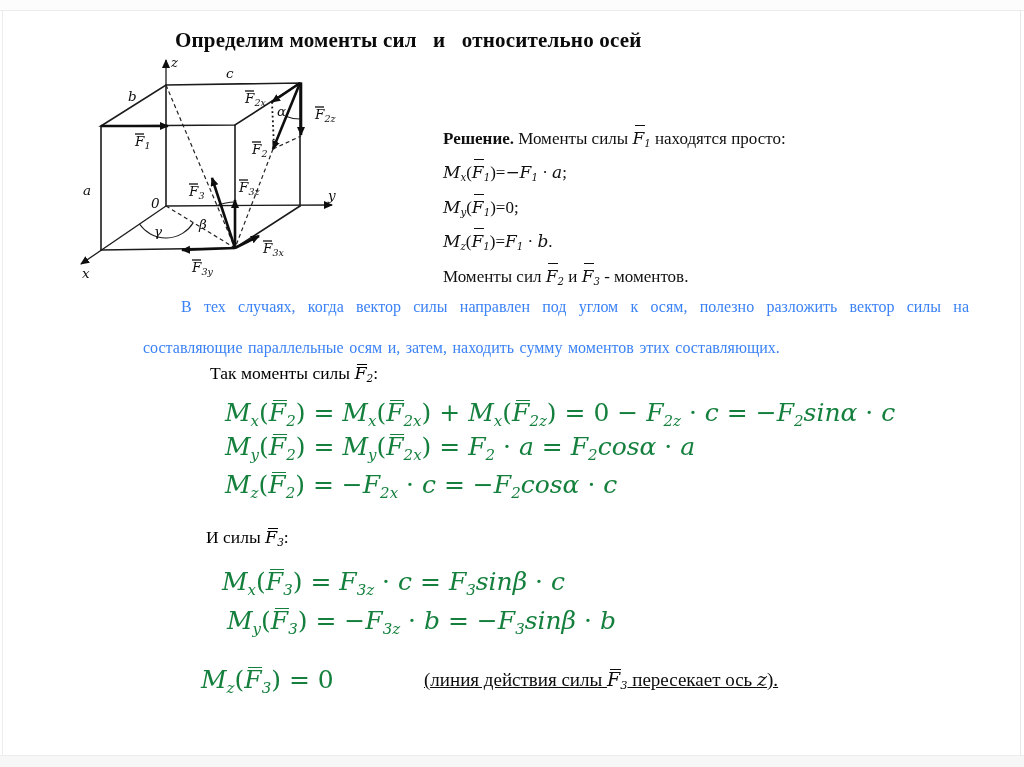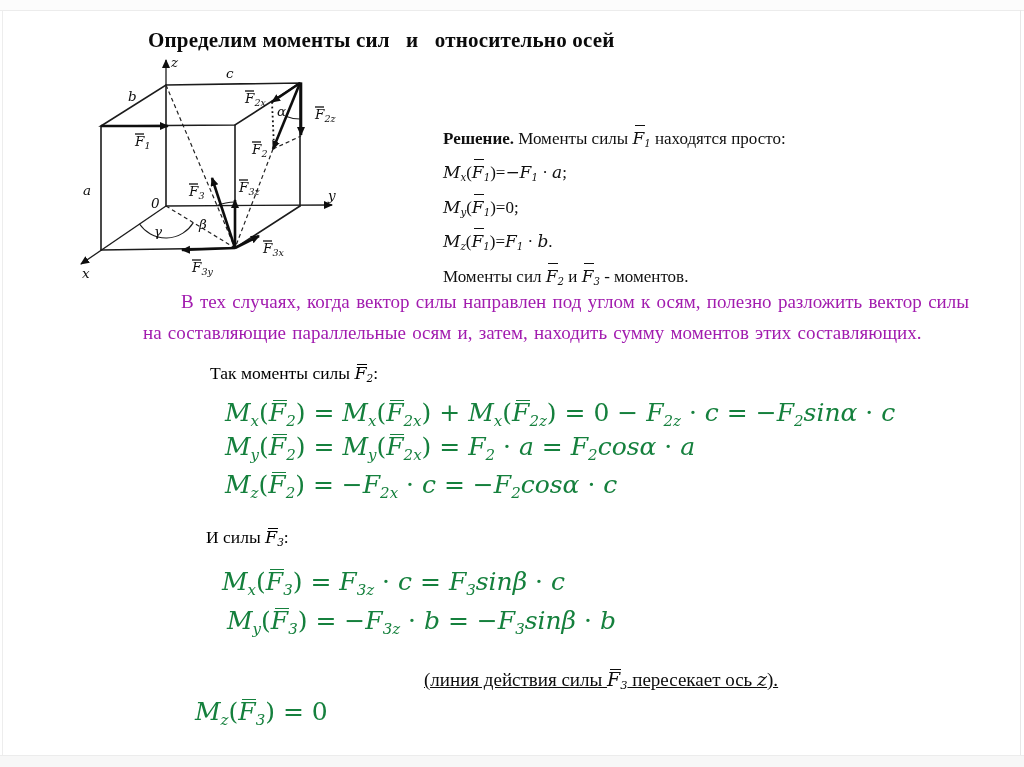--- a/index.html
+++ b/index.html
@@ -7,32 +7,32 @@
     position:relative;width:1024px;height:767px;overflow:hidden;
     background:#ffffff;font-family:"Liberation Serif",serif;color:#111;
   }
   
   .strip-top{position:absolute;left:0;top:0;width:1024px;height:10px;background:#fcfcfc;border-bottom:1px solid #ececec;}
   .strip-bottom{position:absolute;left:0;top:755px;width:1024px;height:12px;background:#f7f7f7;border-top:1px solid #ececec;}
   .edge-left{position:absolute;left:2px;top:10px;width:1px;height:745px;background:#ededed;}
   .edge-right{position:absolute;left:1020px;top:10px;width:1px;height:745px;background:#e7e7e7;}
 
   .title{
-    position:absolute;left:148px;top:28px;width:820px;
+    position:absolute;left:175px;top:28px;width:820px;
     font-size:21px;font-weight:bold;color:#0b0b0b;letter-spacing:.2px;
   }
 
   
   .sol{position:absolute;left:443px;top:124px;width:420px;font-size:17px;line-height:29.4px;color:#101010;}
   .sol-line{white-space:nowrap;}
 
   .para{
     position:absolute;left:143px;top:286px;width:826px;
-    font-size:19px;line-height:31px;text-align:justify;text-indent:38px;
-    word-spacing:1.5px;color:#a21caf;
+    font-size:16px;line-height:41px;text-align:justify;text-indent:38px;
+    word-spacing:1.5px;color:#3b82f6;
   }
 
   .lead{position:absolute;font-size:17.5px;color:#000000;white-space:nowrap;}
   .fline{position:absolute;font-size:25px;color:#15803d;white-space:nowrap;font-family:"DejaVu Serif",serif;}
   .note{position:absolute;font-size:19px;color:#0d0d0d;white-space:nowrap;}
 
   
   .seg-n{font-style:normal;}
   .seg-b{font-weight:bold;}
   .seg-i{font-style:italic;}
@@ -155,17 +155,17 @@
   <div class="para">В тех случаях, когда вектор силы направлен под углом к осям, полезно разложить вектор силы на составляющие параллельные осям и, затем, находить сумму моментов этих составляющих.</div>
 
   <div class="lead" style="left:210px;top:363px;"><span class="seg-n">Так моменты силы </span><span class="seg-bar">F</span><span class="seg-sub">2</span><span class="seg-n">:</span></div>
   <div class="fline" style="left:225px;top:398px;"><span class="seg-i">M</span><span class="seg-sub">x</span><span class="seg-n">(</span><span class="seg-bar">F</span><span class="seg-sub">2</span><span class="seg-n">) = </span><span class="seg-i">M</span><span class="seg-sub">x</span><span class="seg-n">(</span><span class="seg-bar">F</span><span class="seg-sub">2x</span><span class="seg-n">) + </span><span class="seg-i">M</span><span class="seg-sub">x</span><span class="seg-n">(</span><span class="seg-bar">F</span><span class="seg-sub">2z</span><span class="seg-n">) = 0 − </span><span class="seg-i">F</span><span class="seg-sub">2z</span><span class="seg-n"> · </span><span class="seg-i">c</span><span class="seg-n"> = −</span><span class="seg-i">F</span><span class="seg-sub">2</span><span class="seg-i">sinα</span><span class="seg-n"> · </span><span class="seg-i">c</span></div>
   <div class="fline" style="left:225px;top:432px;"><span class="seg-i">M</span><span class="seg-sub">y</span><span class="seg-n">(</span><span class="seg-bar">F</span><span class="seg-sub">2</span><span class="seg-n">) = </span><span class="seg-i">M</span><span class="seg-sub">y</span><span class="seg-n">(</span><span class="seg-bar">F</span><span class="seg-sub">2x</span><span class="seg-n">) = </span><span class="seg-i">F</span><span class="seg-sub">2</span><span class="seg-n"> · </span><span class="seg-i">a</span><span class="seg-n"> = </span><span class="seg-i">F</span><span class="seg-sub">2</span><span class="seg-i">cosα</span><span class="seg-n"> · </span><span class="seg-i">a</span></div>
   <div class="fline" style="left:225px;top:470px;"><span class="seg-i">M</span><span class="seg-sub">z</span><span class="seg-n">(</span><span class="seg-bar">F</span><span class="seg-sub">2</span><span class="seg-n">) = −</span><span class="seg-i">F</span><span class="seg-sub">2x</span><span class="seg-n"> · </span><span class="seg-i">c</span><span class="seg-n"> = −</span><span class="seg-i">F</span><span class="seg-sub">2</span><span class="seg-i">cosα</span><span class="seg-n"> · </span><span class="seg-i">c</span></div>
 
   <div class="lead" style="left:206px;top:527px;"><span class="seg-n">И силы </span><span class="seg-bar">F</span><span class="seg-sub">3</span><span class="seg-n">:</span></div>
   <div class="fline" style="left:222px;top:567px;"><span class="seg-i">M</span><span class="seg-sub">x</span><span class="seg-n">(</span><span class="seg-bar">F</span><span class="seg-sub">3</span><span class="seg-n">) = </span><span class="seg-i">F</span><span class="seg-sub">3z</span><span class="seg-n"> · </span><span class="seg-i">c</span><span class="seg-n"> = </span><span class="seg-i">F</span><span class="seg-sub">3</span><span class="seg-i">sinβ</span><span class="seg-n"> · </span><span class="seg-i">c</span></div>
   <div class="fline" style="left:227px;top:606px;"><span class="seg-i">M</span><span class="seg-sub">y</span><span class="seg-n">(</span><span class="seg-bar">F</span><span class="seg-sub">3</span><span class="seg-n">) = −</span><span class="seg-i">F</span><span class="seg-sub">3z</span><span class="seg-n"> · </span><span class="seg-i">b</span><span class="seg-n"> = −</span><span class="seg-i">F</span><span class="seg-sub">3</span><span class="seg-i">sinβ</span><span class="seg-n"> · </span><span class="seg-i">b</span></div>
-  <div class="fline" style="left:195px;top:665px;margin-top:32px;"><span class="seg-i">M</span><span class="seg-sub">z</span><span class="seg-n">(</span><span class="seg-bar">F</span><span class="seg-sub">3</span><span class="seg-n">) = 0</span></div>
+  <div class="fline" style="left:201px;top:665px;"><span class="seg-i">M</span><span class="seg-sub">z</span><span class="seg-n">(</span><span class="seg-bar">F</span><span class="seg-sub">3</span><span class="seg-n">) = 0</span></div>
   <div class="note" style="left:424px;top:668px;text-decoration:underline;"><span class="seg-n">(линия действия силы </span><span class="seg-bar">F</span><span class="seg-sub">3</span><span class="seg-n"> пересекает ось </span><span class="seg-i">z</span><span class="seg-n">).</span></div>
 
   <div class="strip-bottom"></div>
 </div>
 
 </body></html>

